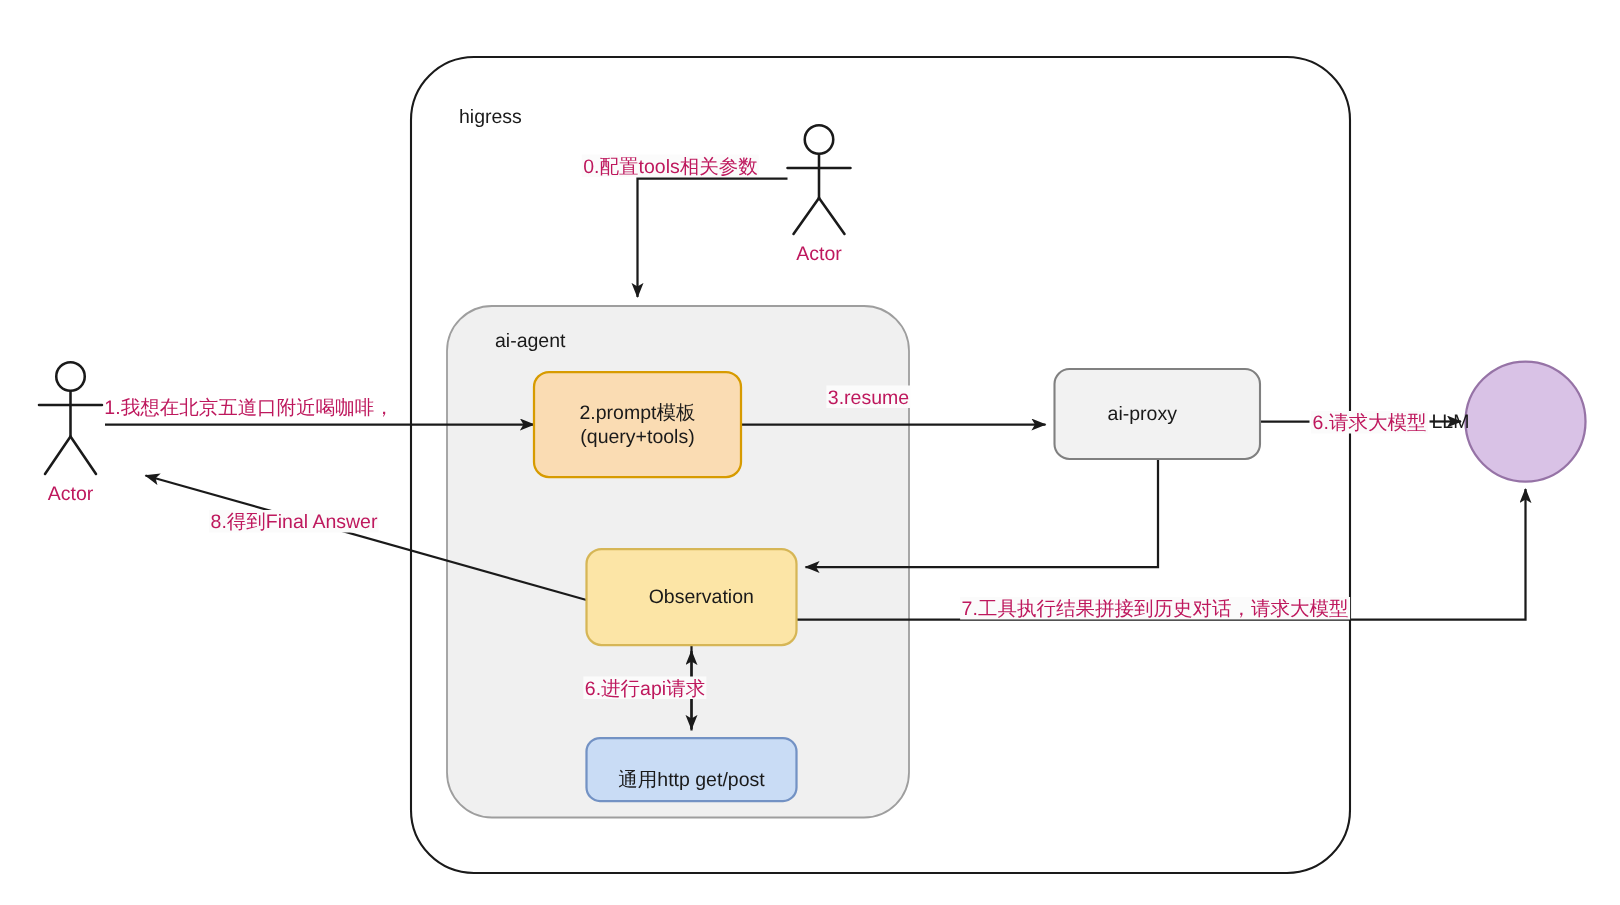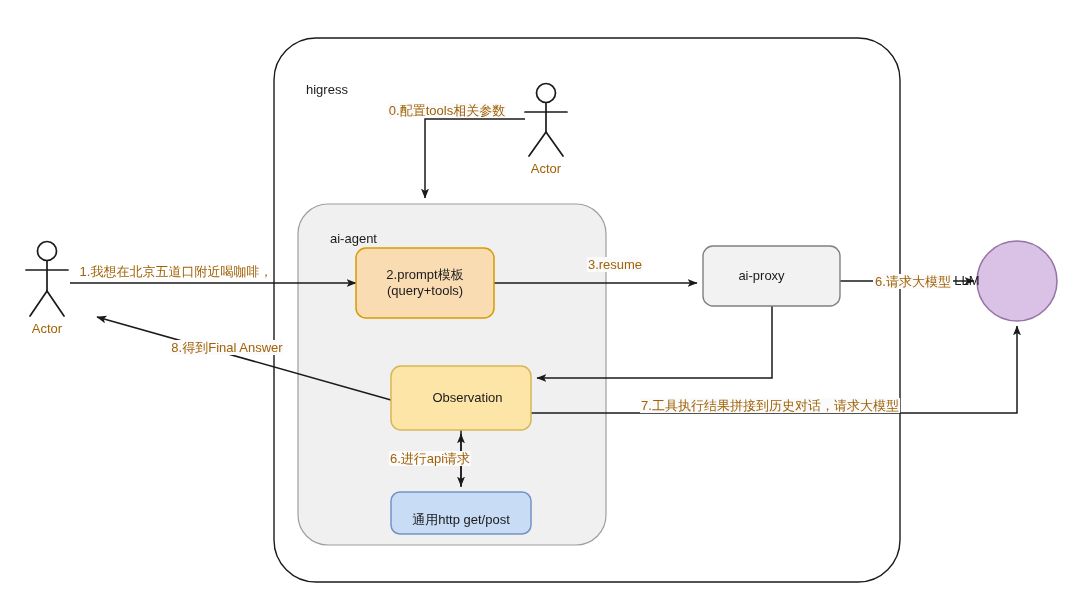--- a/index.html
+++ b/index.html
@@ -20,21 +20,21 @@
   #canvas svg.layer {
     position: absolute;
     left: 0;
     top: 0;
     width: 1080px;
     height: 603px;
   }
   .lbl {
     position: absolute;
     font-size: 13px;
-    color: #a16207;
+    color: #be185d;
     line-height: 15px;
     white-space: nowrap;
     letter-spacing: 0px;
   }
   .lbl.center {
     text-align: center;
     transform: translateX(-50%);
   }
   .lbl.edge {
     background: #fbfbfb;
@@ -48,21 +48,20 @@
     text-align: center;
     font-size: 13px;
     color: #1a1a1a;
     line-height: 16px;
     pointer-events: none;
   }
   .grouplbl {
     position: absolute;
     font-size: 13px;
     color: #1a1a1a;
-    margin-top: 12px;
   }
 </style>
 </head>
 <body>
 
 <div id="canvas">
 
   <svg class="layer" viewBox="0 0 1080 603" xmlns="http://www.w3.org/2000/svg">
     <defs>
       <marker id="arw" markerWidth="11" markerHeight="11" refX="9.4" refY="4" orient="auto" markerUnits="userSpaceOnUse">
@@ -135,28 +134,28 @@
   <div class="boxtext" style="left:391px; top:366px; width:153px; height:64px;">Observation</div>
 
   <div class="boxtext" style="left:391px; top:492px; width:140px; height:55px;">通用http get/post</div>
 
   <div class="boxtext" style="left:703px; top:246px; width:117px; height:60px;">ai-proxy</div>
 
   <div class="boxtext" style="left:927px; top:241px; width:80px; height:80px;text-align:right;">LLM</div>
 
   <div class="lbl center edge" style="left:447px; top:103px;">0.配置tools相关参数</div>
 
-  <div class="lbl center" style="left:166px; top:264px;margin-left:10px;">
+  <div class="lbl center" style="left:166px; top:264px;">
     <div>1.我想在北京五道口附近喝咖啡，</div>
   </div>
 
-  <div class="lbl center edge" style="left:579px; top:257px;margin-left:36px;">3.resume</div>
+  <div class="lbl center edge" style="left:579px; top:257px;">3.resume</div>
 
   <div class="lbl center edge" style="left:913px; top:274px;">6.请求大模型</div>
 
 
   <div class="lbl center edge" style="left:430px; top:451px;">6.进行api请求</div>
 
   <div class="lbl center edge" style="left:770px; top:398px;">7.工具执行结果拼接到历史对话，请求大模型</div>
 
-  <div class="lbl center edge" style="left:196px; top:340px;margin-left:31px;">8.得到Final Answer</div>
+  <div class="lbl center edge" style="left:196px; top:340px;">8.得到Final Answer</div>
 
 </div>
 
 </body></html>

